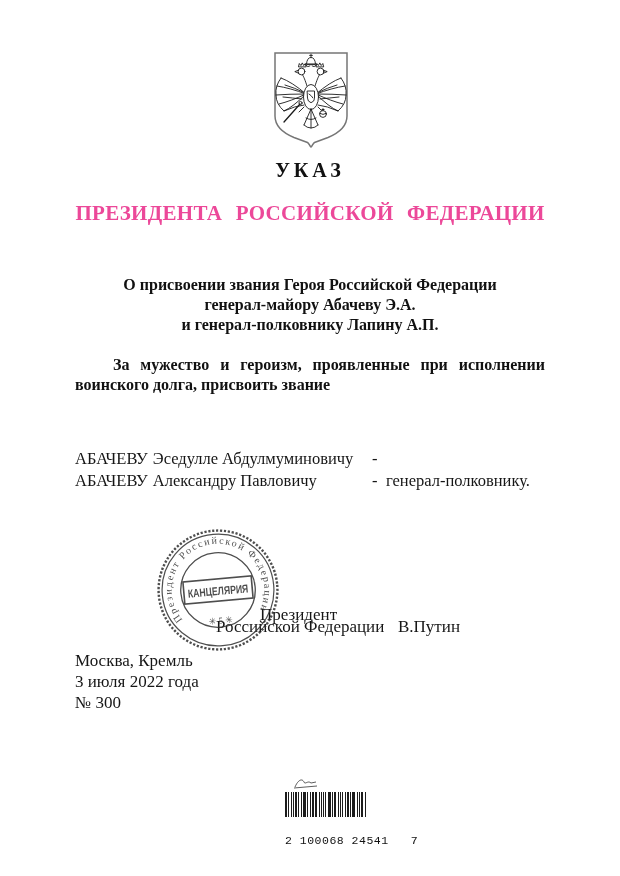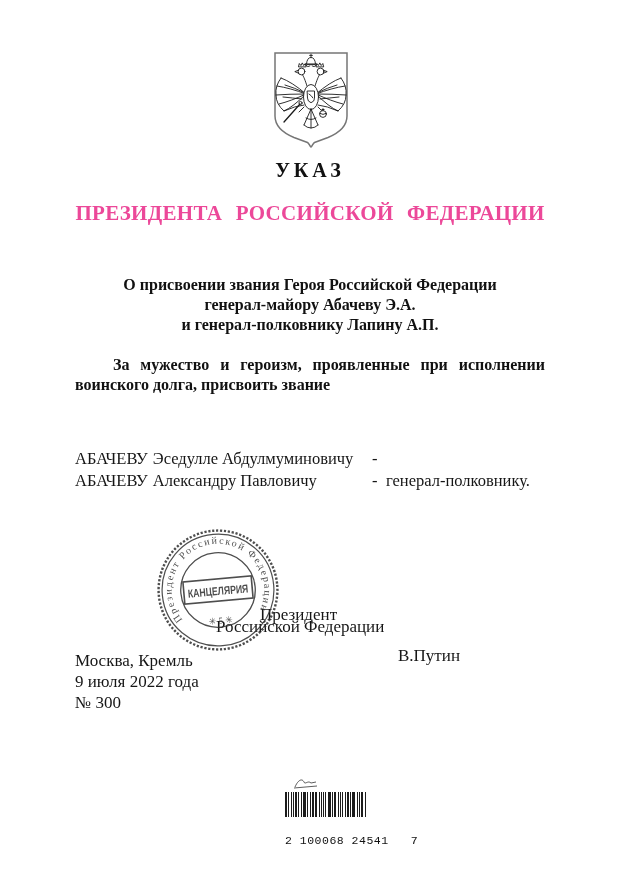--- a/index.html
+++ b/index.html
@@ -37,21 +37,21 @@
   .awardee-row{display:flex;height:22px;line-height:22px;}
   .awardee-name{width:297px;white-space:nowrap;}
   .awardee-surname{margin-right:5px;}
   .awardee-dash{width:14px;}
   .awardee-rank{white-space:nowrap;}
 
   
   .sig{font-size:17px;white-space:nowrap;}
   #sig-line1{left:260px;top:595px;margin-top:10px;}
   #sig-line2{left:216px;top:617px;}
-  #sig-name{left:398px;top:646px;}
+  #sig-name{left:398px;top:617px;}
 
   
   .footer{left:75px;top:650px;font-size:17px;line-height:21px;}
 
   
   #stamp{left:147px;top:519px;width:142px;height:142px;opacity:.87;transform:rotate(-5deg);}
 
   
   #barcode{left:285px;top:778px;width:110px;}
   #scribble{display:block;margin-left:8px;}
@@ -131,21 +131,21 @@
       <span class="awardee-rank">генерал-полковнику.</span>
     </div>
   </div>
 
   <div class="abs sig" id="sig-line1">Президент</div>
   <div class="abs sig" id="sig-line2">Российской Федерации</div>
   <div class="abs sig" id="sig-name">В.Путин</div>
 
   <div class="abs footer">
     <div>Москва, Кремль</div>
-    <div>9 июля 2022 года</div>
+    <div>3 июля 2022 года</div>
     <div>№ 300</div>
   </div>
 
   <svg id="stamp" class="abs" viewBox="0 0 141 141">
     <g stroke="#343434" fill="none">
       <circle cx="70.5" cy="70.5" r="59" stroke-width="2.4" stroke-dasharray="2.2 1.7"></circle>
       <circle cx="70.5" cy="70.5" r="55.5" stroke-width="1.2"></circle>
       <circle cx="70.5" cy="70.5" r="37" stroke-width="1.3"></circle>
       <rect x="36.5" y="59.5" width="68" height="22" stroke-width="1.6"></rect>
     </g>

